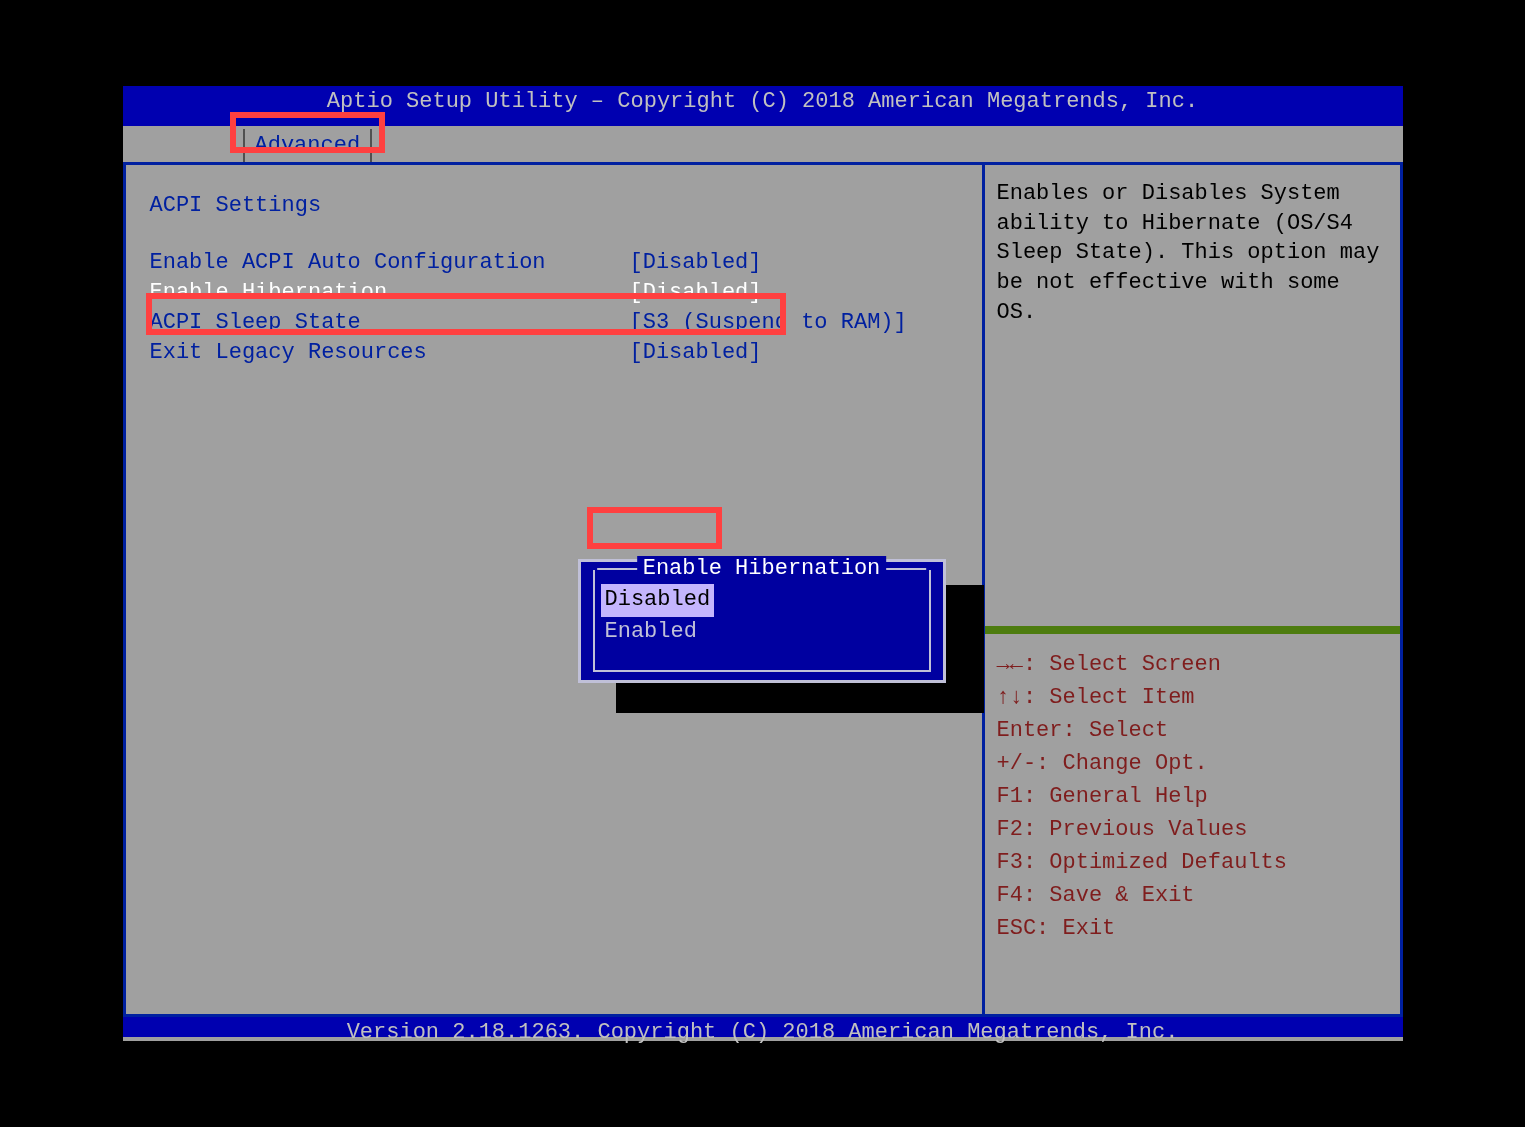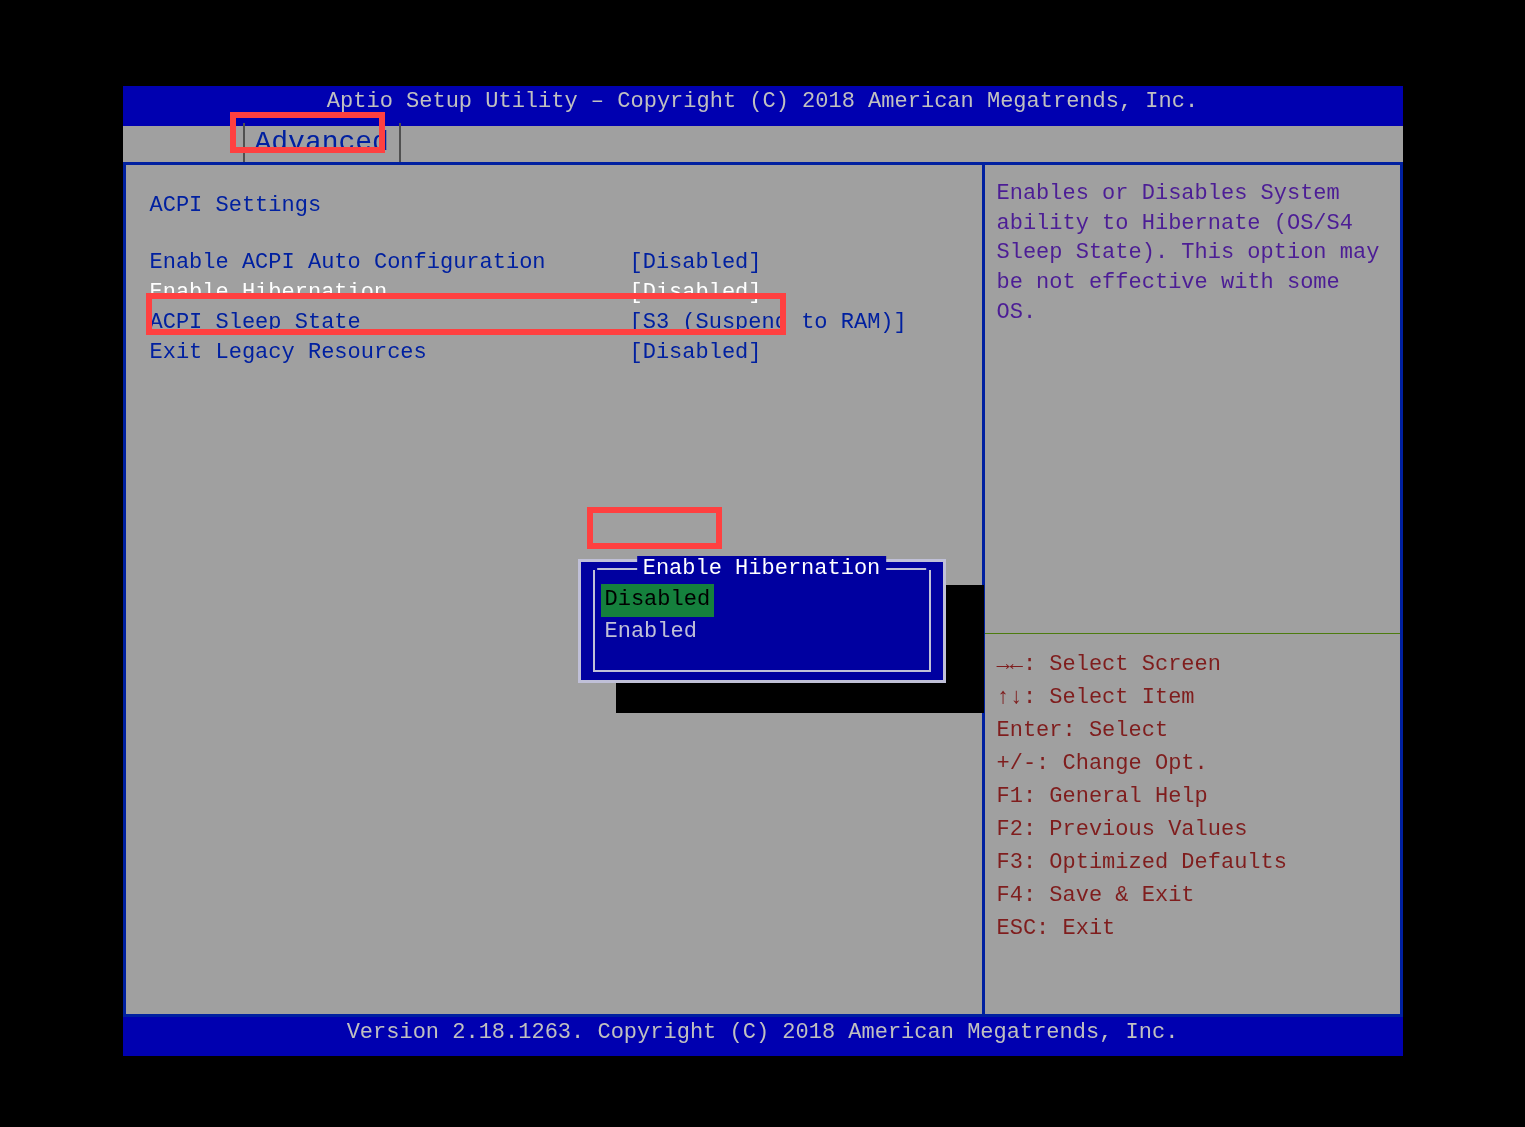--- a/index.html
+++ b/index.html
@@ -32,21 +32,21 @@
   .tab-row {
     background: #a0a0a0;
     height: 36px;
     display: flex;
     align-items: flex-end;
     padding-left: 120px;
   }
   .tab {
     color: #0020a0;
     padding: 4px 10px;
-    font-size: 28px;
+    font-size: 22px;
     border-left: 2px solid #505050;
     border-right: 2px solid #505050;
   }
   .main-area {
     display: flex;
     height: calc(100% - 32px - 36px - 32px);
     border-top: 3px solid #0020a0;
     border-bottom: 3px solid #0020a0;
     border-left: 3px solid #0020a0;
     border-right: 3px solid #0020a0;
@@ -58,23 +58,23 @@
     border-right: 3px solid #0020a0;
   }
   .right-panel {
     width: 415px;
     display: flex;
     flex-direction: column;
   }
   .help-top {
     flex: 1;
     padding: 14px 12px;
-    color: #4c1d95;
+    color: #000000;
     line-height: 1.35;
-    border-bottom: 1px solid #4d7c0f;
+    border-bottom: 8px solid #4d7c0f;
   }
   .help-bottom {
     height: 380px;
     padding: 14px 12px;
     color: #7f1d1d;
     line-height: 1.5;
   }
   .section-heading {
     color: #0020a0;
     margin-bottom: 30px;
@@ -139,28 +139,28 @@
   .popup-title::after { right: -40px; }
   .popup-options {
     padding: 14px 6px 6px 6px;
   }
   .popup-option {
     color: #c0c0d8;
     line-height: 1.4;
     padding: 1px 4px;
   }
   .popup-option.selected {
-    background: #15803d;
+    background: #c4b5fd;
     color: #000000;
     display: inline-block;
   }
   .footer-bar {
     background: #0000b0;
     color: #c0c0c0;
-    height: 39px;
+    height: 20px;
     line-height: 32px;
     text-align: center;
     font-size: 22px;
   }
   
   .hl {
     position: absolute;
     border: 6px solid #ff4040;
     pointer-events: none;
   }

